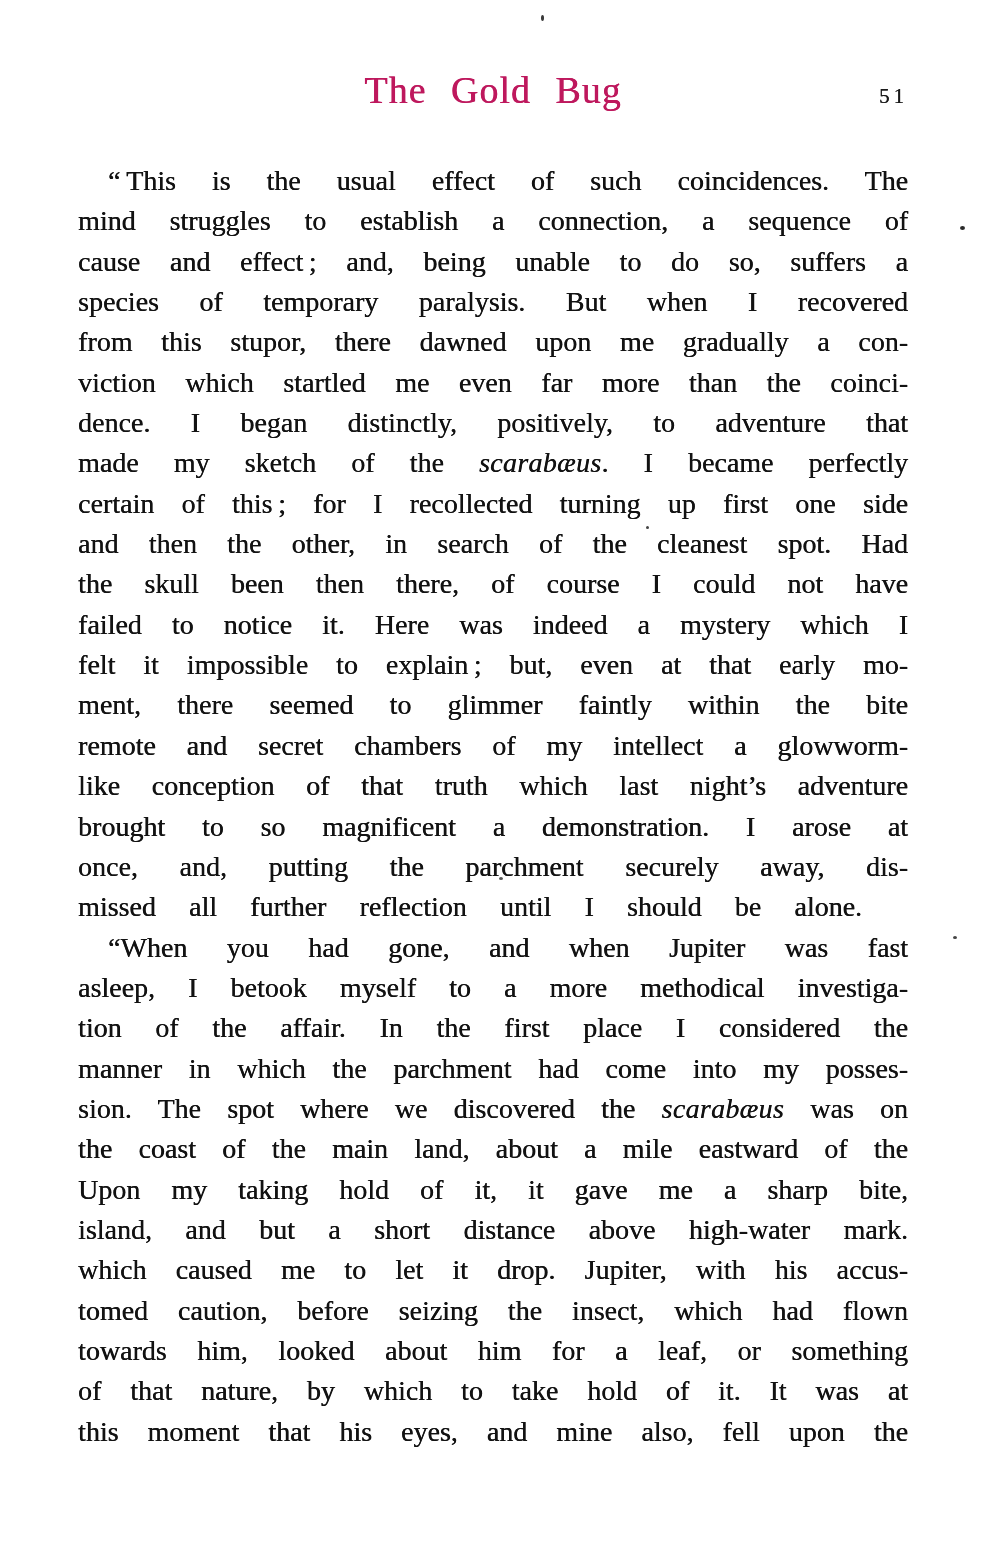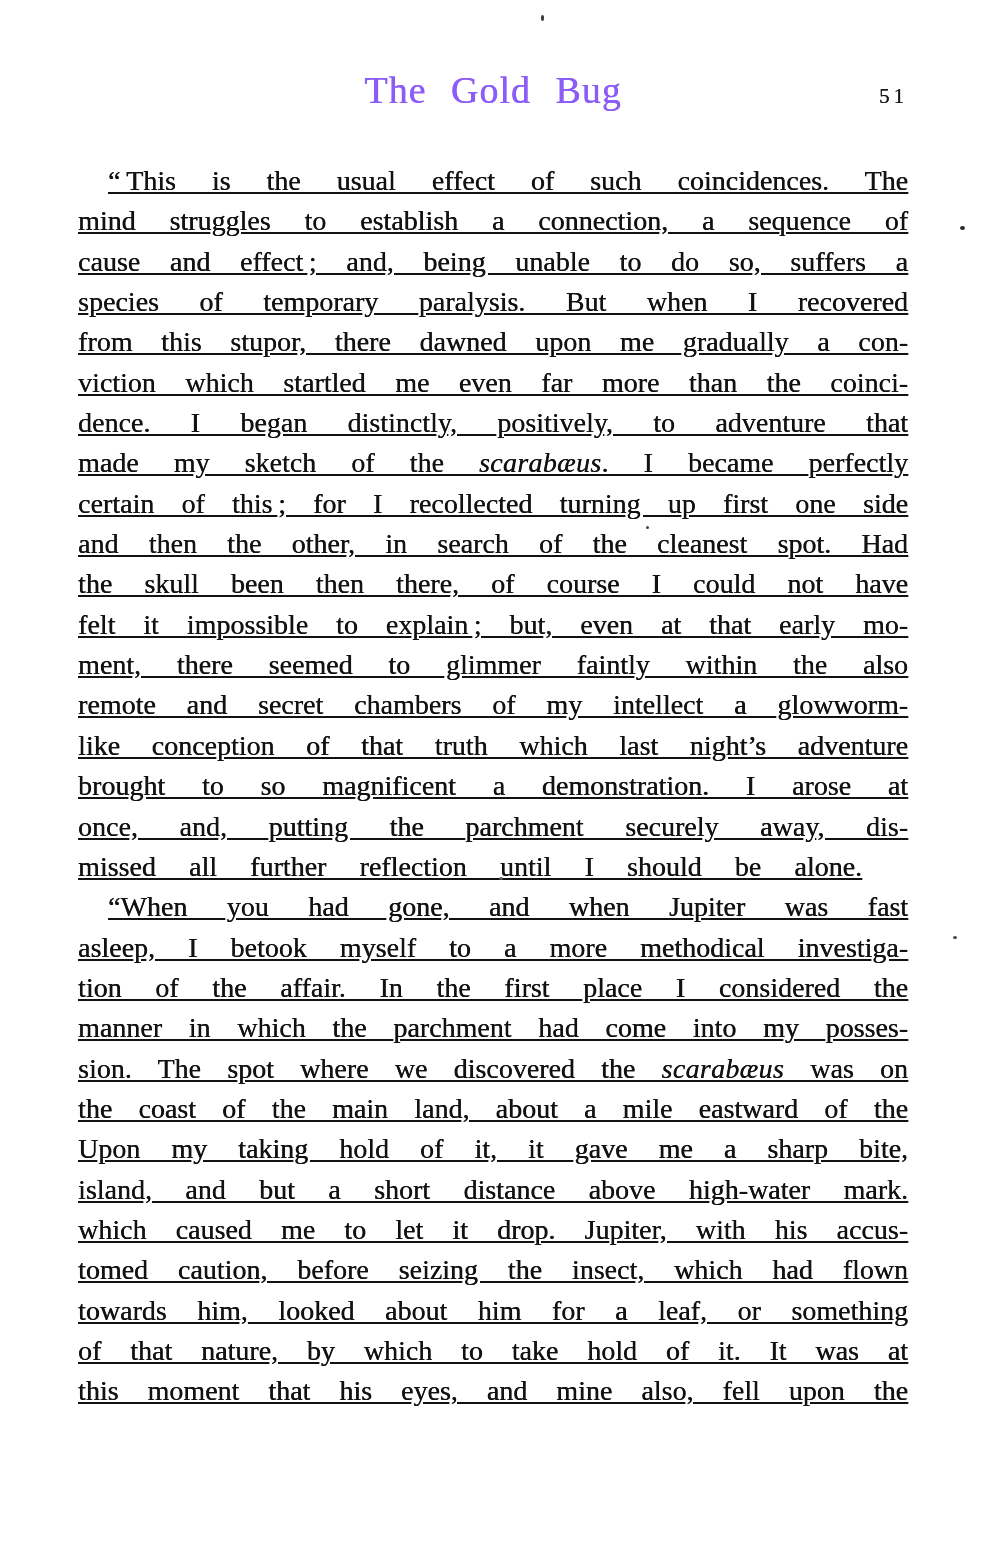--- a/index.html
+++ b/index.html
@@ -25,39 +25,38 @@
     height: 52px;
   }
   .running-title {
     position: absolute;
     left: 0;
     right: 0;
     text-align: center;
     font-size: 38px;
     letter-spacing: 1px;
     word-spacing: 14px;
-    color: #8b5cf6;
+    color: #be185d;
     text-shadow: 0.4px 0 0 currentColor;
   }
   .page-number {
     position: absolute;
     right: 0;
     top: 16px;
     font-size: 21px;
     letter-spacing: 4px;
     color: #1a1a1a;
     text-shadow: 0.3px 0 0 currentColor;
   }
   
   .text-block {
     position: absolute;
     left: 78px;
     top: 161px;
     width: 830px;
-    text-decoration: underline;
   }
   .line {
     height: 40.35px;
     line-height: 40.35px;
     font-size: 28px;
     white-space: nowrap; 
     white-space: normal;
     text-align: justify;
     text-align-last: justify;
     text-shadow: 0.35px 0 0 currentColor;
@@ -99,22 +98,23 @@
       <div class="line">mind struggles to establish a connection, a sequence of</div>
       <div class="line">cause and effect ; and, being unable to do so, suffers a</div>
       <div class="line">species of temporary paralysis.  But when I recovered</div>
       <div class="line">from this stupor, there dawned upon me gradually a con-</div>
       <div class="line">viction which startled me even far more than the coinci-</div>
       <div class="line">dence.  I began distinctly, positively, to adventure that</div>
       <div class="line">made my sketch of the <em>scarabæus</em>.  I became perfectly</div>
       <div class="line">certain of this ; for I recollected turning up first one side</div>
       <div class="line">and then the other, in search of the cleanest spot.  Had</div>
       <div class="line">the skull been then there, of course I could not have</div>
+      <div class="line">failed to notice it.  Here was indeed a mystery which I</div>
       <div class="line">felt it impossible to explain ; but, even at that early mo-</div>
-      <div class="line">ment, there seemed to glimmer faintly within the also</div>
+      <div class="line">ment, there seemed to glimmer faintly within the bite</div>
       <div class="line">remote and secret chambers of my intellect a glowworm-</div>
       <div class="line">like conception of that truth which last night’s adventure</div>
       <div class="line">brought to so magnificent a demonstration.  I arose at</div>
       <div class="line">once, and, putting the parchment securely away, dis-</div>
       <div class="line para-end">missed all further reflection until I should be alone.</div>
       <div class="line indent">“When you had gone, and when Jupiter was fast</div>
       <div class="line">asleep, I betook myself to a more methodical investiga-</div>
       <div class="line">tion of the affair.  In the first place I considered the</div>
       <div class="line">manner in which the parchment had come into my posses-</div>
       <div class="line">sion.  The spot where we discovered the <em>scarabæus</em> was on</div>

